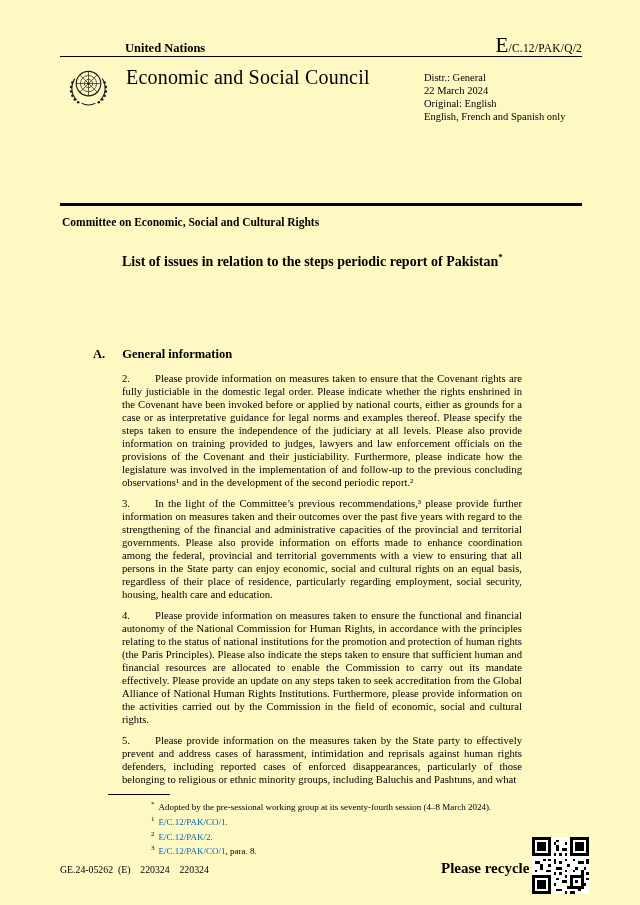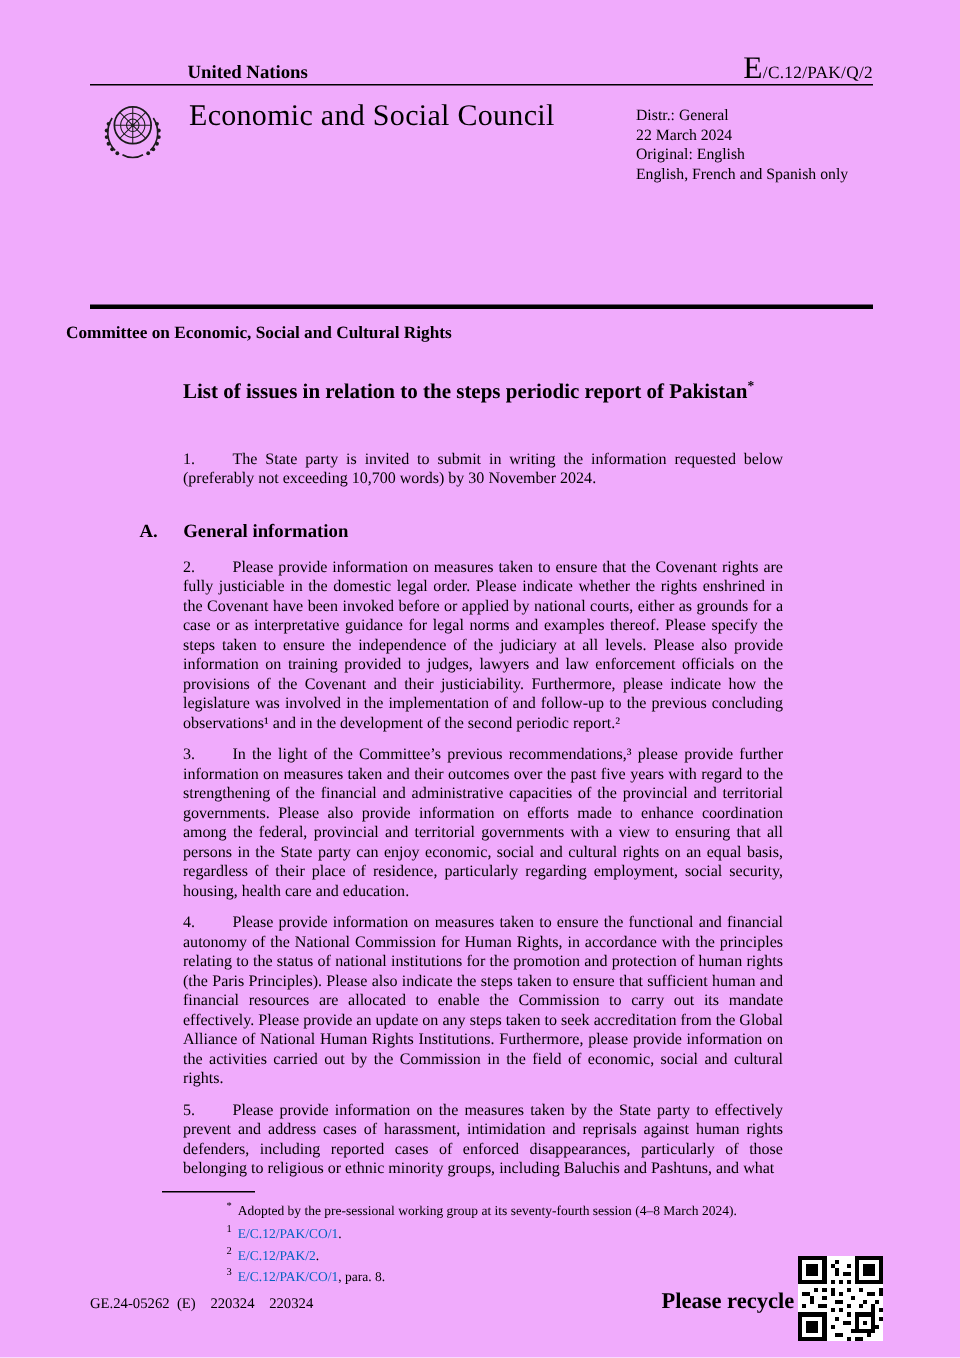--- a/index.html
+++ b/index.html
@@ -1,39 +1,39 @@
 <!DOCTYPE html>
 <html><head>
 <meta charset="utf-8">
 <style>
   * { margin:0; padding:0; box-sizing:border-box; }
   html,body { background:#ffffff; }
   .page {
-    position:relative; width:640px; height:905px; background:#f0abfc;
+    position:relative; width:640px; height:905px; background:#fef9c3;
     font-family:"Liberation Serif", serif; color:#000; overflow:hidden;
   }
 
   
   .masthead-top { position:absolute; left:60px; top:33px; width:522px;
     display:flex; justify-content:space-between; align-items:baseline; }
   .org-name { font-weight:bold; font-size:12.5px; margin-left:65px; }
   .doc-symbol { font-size:11.5px; letter-spacing:.2px; }
   .sym-large { font-size:21px; font-weight:normal; }
   .rule-thin { position:absolute; left:60px; top:56px; width:522px; border-top:1.6px solid #000; }
 
   .emblem { position:absolute; left:64px; top:62px; width:49px; height:49px; }
   .council { position:absolute; left:126px; top:66px; font-size:20px; font-weight:normal; letter-spacing:.2px; }
 
   .dist-block { position:absolute; left:424px; top:71px; font-size:10.5px; line-height:13px; }
   .dist-block .orig { margin-top:0; }
 
   .rule-thick { position:absolute; left:60px; top:203px; width:522px; border-top:3.6px solid #000; }
 
   
-  .committee { position:absolute; left:44px; top:216px; font-size:11.5px; font-weight:bold; }
+  .committee { position:absolute; left:62px; top:216px; font-size:11.5px; font-weight:bold; }
 
   .doc-title { position:absolute; left:122px; top:248px; width:418px;
     font-size:14px; font-weight:bold; line-height:19px; }
   .doc-title sup { font-size:9px; }
 
   .intro-para { position:absolute; left:122px; top:300px; width:400px;
     font-size:10.7px; line-height:13.4px; text-align:justify; }
 
   .section-head { position:absolute; left:93px; top:347px; font-size:12.5px; font-weight:bold; }
   .section-head .sec-title { margin-left:17px; }
@@ -104,21 +104,20 @@
     <div class="orig">Original: English</div>
     <div>English, French and Spanish only</div>
   </div>
 
   <div class="rule-thick"></div>
 
   <div class="committee">Committee on Economic, Social and Cultural Rights</div>
 
   <div class="doc-title"><span>List of issues in relation to the steps periodic report of Pakistan</span><sup>*</sup></div>
 
-  <p class="intro-para"><span class="pnum">1.</span><span>The State party is invited to submit in writing the information requested below (preferably not exceeding 10,700 words) by 30 November 2024.</span></p>
 
   <div class="section-head"><span>A.</span><span class="sec-title">General information</span></div>
 
   <div class="paras">
     <p class="para"><span class="pnum">2.</span><span>Please provide information on measures taken to ensure that the Covenant rights are fully justiciable in the domestic legal order. Please indicate whether the rights enshrined in the Covenant have been invoked before or applied by national courts, either as grounds for a case or as interpretative guidance for legal norms and examples thereof. Please specify the steps taken to ensure the independence of the judiciary at all levels. Please also provide information on training provided to judges, lawyers and law enforcement officials on the provisions of the Covenant and their justiciability. Furthermore, please indicate how the legislature was involved in the implementation of and follow-up to the previous concluding observations¹ and in the development of the second periodic report.²</span></p>
     <p class="para"><span class="pnum">3.</span><span>In the light of the Committee’s previous recommendations,³ please provide further information on measures taken and their outcomes over the past five years with regard to the strengthening of the financial and administrative capacities of the provincial and territorial governments. Please also provide information on efforts made to enhance coordination among the federal, provincial and territorial governments with a view to ensuring that all persons in the State party can enjoy economic, social and cultural rights on an equal basis, regardless of their place of residence, particularly regarding employment, social security, housing, health care and education.</span></p>
     <p class="para"><span class="pnum">4.</span><span>Please provide information on measures taken to ensure the functional and financial autonomy of the National Commission for Human Rights, in accordance with the principles relating to the status of national institutions for the promotion and protection of human rights (the Paris Principles). Please also indicate the steps taken to ensure that sufficient human and financial resources are allocated to enable the Commission to carry out its mandate effectively. Please provide an update on any steps taken to seek accreditation from the Global Alliance of National Human Rights Institutions. Furthermore, please provide information on the activities carried out by the Commission in the field of economic, social and cultural rights.</span></p>
     <p class="para"><span class="pnum">5.</span><span>Please provide information on the measures taken by the State party to effectively prevent and address cases of harassment, intimidation and reprisals against human rights defenders, including reported cases of enforced disappearances, particularly of those belonging to religious or ethnic minority groups, including Baluchis and Pashtuns, and what</span></p>
   </div>
 

